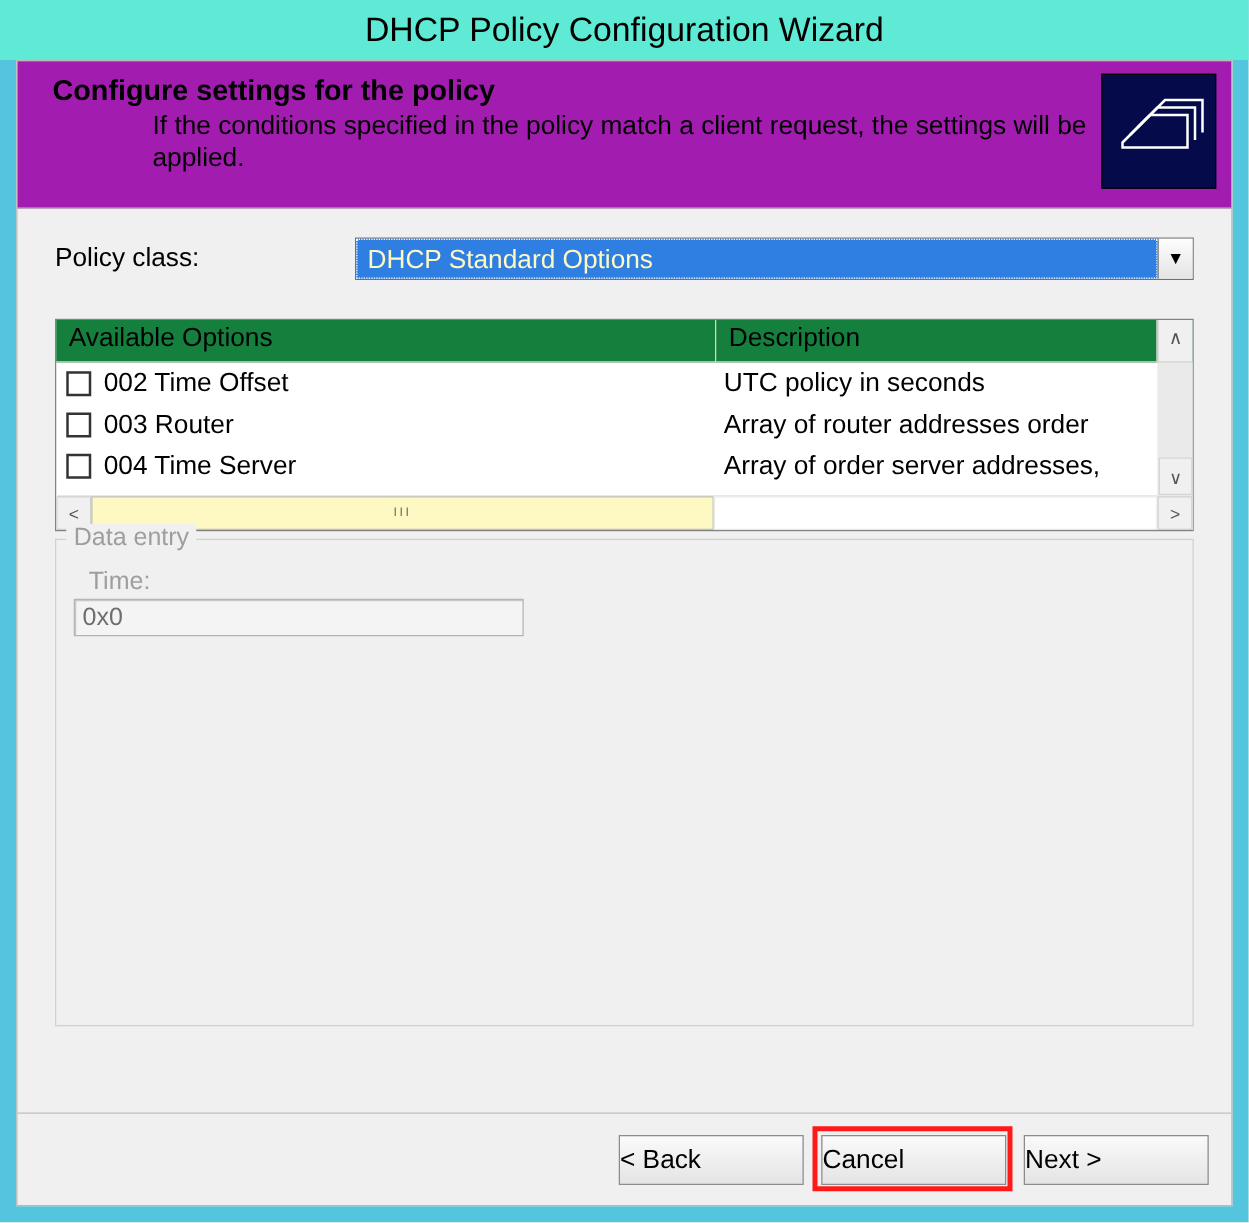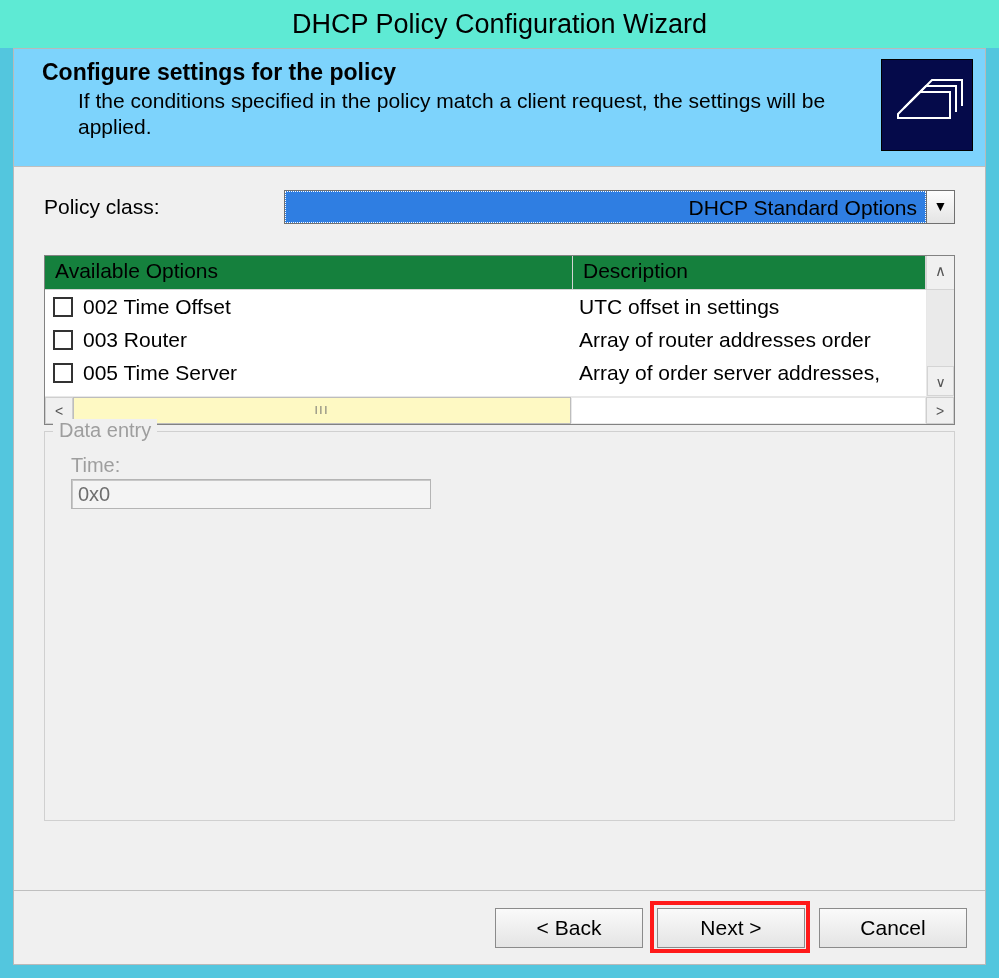--- a/index.html
+++ b/index.html
@@ -25,35 +25,35 @@
     line-height: 48px;
     font-weight: 400;
   }
   .client {
     position: absolute;
     left: 13px; right: 13px; top: 48px; bottom: 13px;
     background: #f0f0f0;
     border: 1px solid #b9b9b9;
   }
   .header-panel {
-    background: #7dd3fc;
+    background: #a21caf;
     height: 118px;
     position: relative;
     border-bottom: 1px solid #bfbfbf;
     padding: 10px 28px 0 28px;
   }
   .header-title {
     font-size: 23px;
     font-weight: bold;
     color: #000;
   }
   .header-desc {
     font-size: 21px;
     color: #000;
-    margin-left: 36px;
+    margin-left: 80px;
     margin-top: 2px;
     line-height: 1.25;
     max-width: 760px;
   }
   .header-icon {
     position: absolute;
     right: 12px; top: 10px;
     width: 92px; height: 92px;
     background: #050a4a;
     border: 1px solid #000;
@@ -79,26 +79,25 @@
     flex: 1;
     height: 34px;
     border: 1px solid #707070;
     position: relative;
     display: flex;
     background: #fff;
   }
   .vendor-select-text {
     flex: 1;
     background: #2f7ee2;
-    color: #000000;
+    color: #fef9c3;
     padding: 2px 8px;
     font-size: 21px;
     line-height: 28px;
     border: 1px dotted #fff;
-    text-align: right;
   }
   .vendor-select-arrow {
     width: 28px;
     background: linear-gradient(#fdfdfd,#e4e4e4);
     border-left: 1px solid #707070;
     text-align: center;
     font-size: 14px;
     line-height: 30px;
     color: #000;
   }
@@ -225,21 +224,20 @@
     padding: 0 6px;
     color: #9e9e9e;
     font-size: 20px;
   }
   .long-lbl {
     color: #9e9e9e;
     font-size: 20px;
     margin: 4px 0 2px 12px;
   }
   .long-input {
-    margin-left: 12px;
     width: 360px;
     height: 30px;
     border: 1px solid #b4b4b4;
     background: #f4f4f4;
     color: #6e6e6e;
     padding: 2px 6px;
     font-size: 20px;
     box-shadow: inset 1px 1px 0 #c8c8c8;
   }
   .footer {
@@ -253,21 +251,20 @@
     gap: 14px;
     padding-right: 18px;
   }
   .wbtn {
     width: 148px; height: 40px;
     background: linear-gradient(#fafafa,#e4e4e4);
     border: 1px solid #8b8b8b;
     font-size: 21px;
     color: #000;
     cursor: default;
-    text-align: center;
     line-height: 38px;
   }
   .next-highlight {
     position: absolute;
     border: 4px solid #ff1a1a;
     pointer-events: none;
   }
 </style>
 </head>
 <body>
@@ -306,33 +303,33 @@
           <div class="opt-head-cell col-opt">Available Options</div>
           <div class="opt-head-cell col-desc">Description</div>
           <div class="col-sh">∧</div>
         </div>
         <div class="opt-rows">
           <div class="opt-row">
             <div class="opt-cell-a">
               <span class="cb"></span>
               <span>002 Time Offset</span>
             </div>
-            <div class="opt-cell-b">UTC offset in settings</div>
+            <div class="opt-cell-b">UTC policy in seconds</div>
           </div>
           <div class="opt-row">
             <div class="opt-cell-a">
               <span class="cb"></span>
               <span>003 Router</span>
             </div>
             <div class="opt-cell-b">Array of router addresses order</div>
           </div>
           <div class="opt-row">
             <div class="opt-cell-a">
               <span class="cb"></span>
-              <span>005 Time Server</span>
+              <span>004 Time Server</span>
             </div>
             <div class="opt-cell-b">Array of order server addresses,</div>
           </div>
 
           <div class="vscroll">
             <div class="track"></div>
             <div class="btn">∨</div>
           </div>
         </div>
         <div class="hscroll">
@@ -346,20 +343,20 @@
       <div class="fieldset">
         <div class="fieldset-legend">Data entry</div>
         <div class="long-lbl">Time:</div>
         <input class="long-input" disabled="" value="0x0" style="">
       </div>
 
     </div>
 
     <div class="footer">
       <div class="wbtn">&lt; Back</div>
+      <div class="wbtn">Cancel</div>
       <div class="wbtn" id="next-btn">Next &gt;</div>
-      <div class="wbtn">Cancel</div>
     </div>
 
     <div class="next-highlight" id="next-hl" style="left: 636px; top: 851.5px; width: 160px; height: 52px;"></div>
 
   </div>
 </div>
 
 </body></html>

